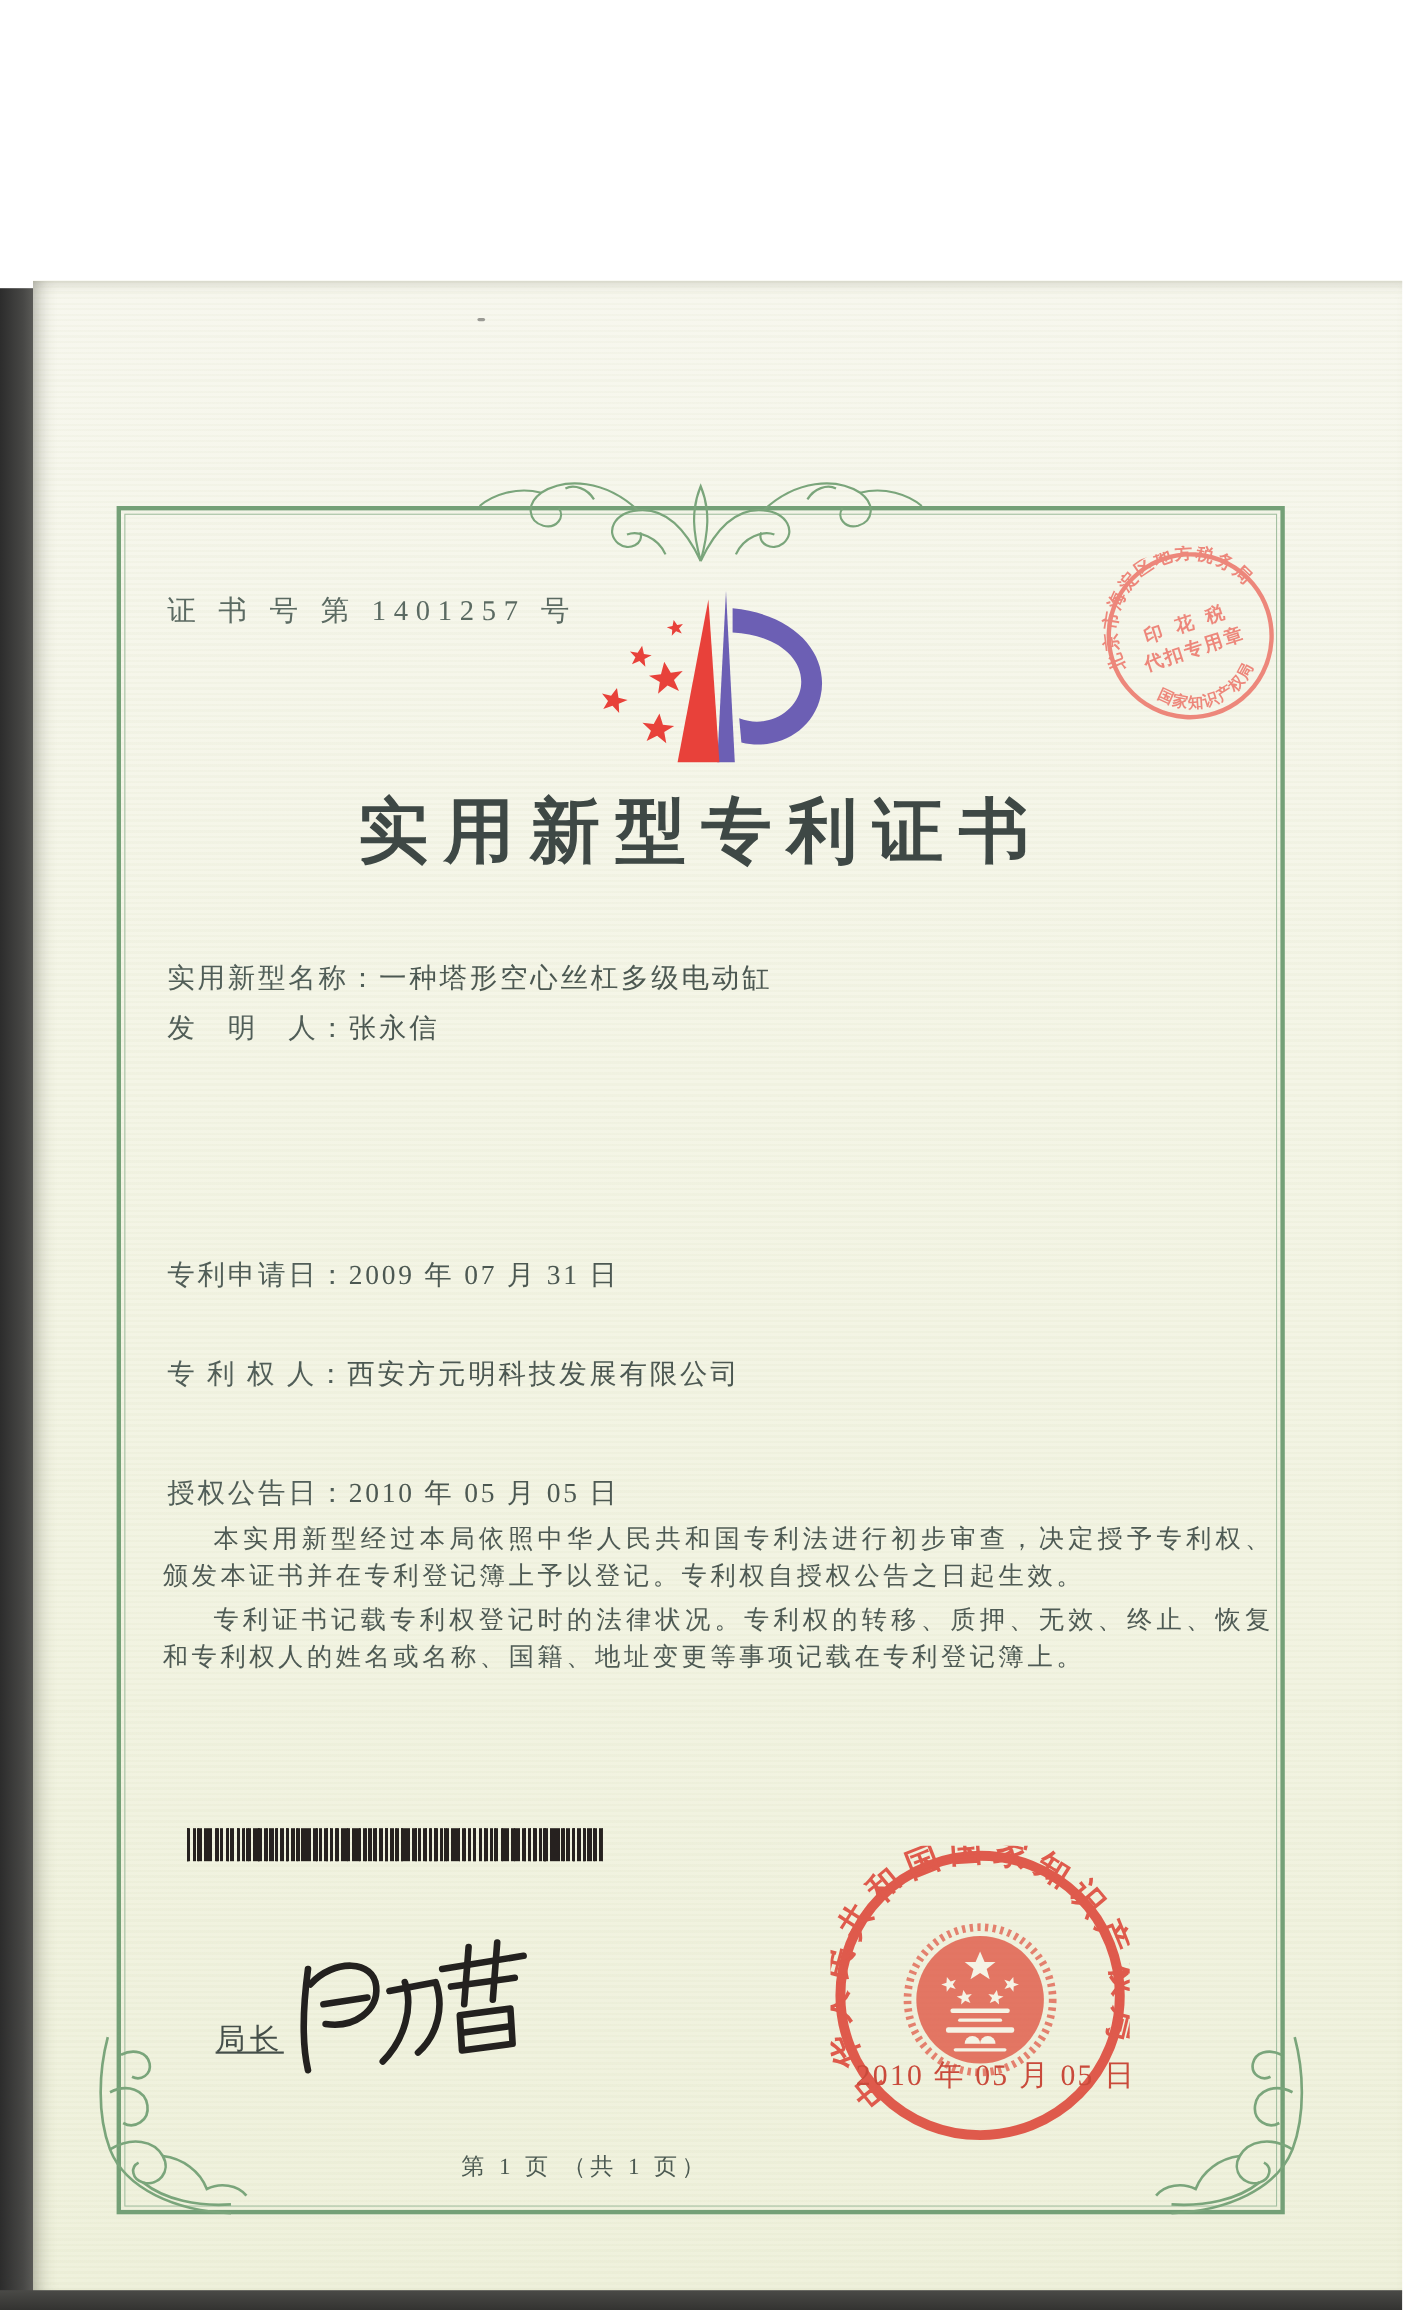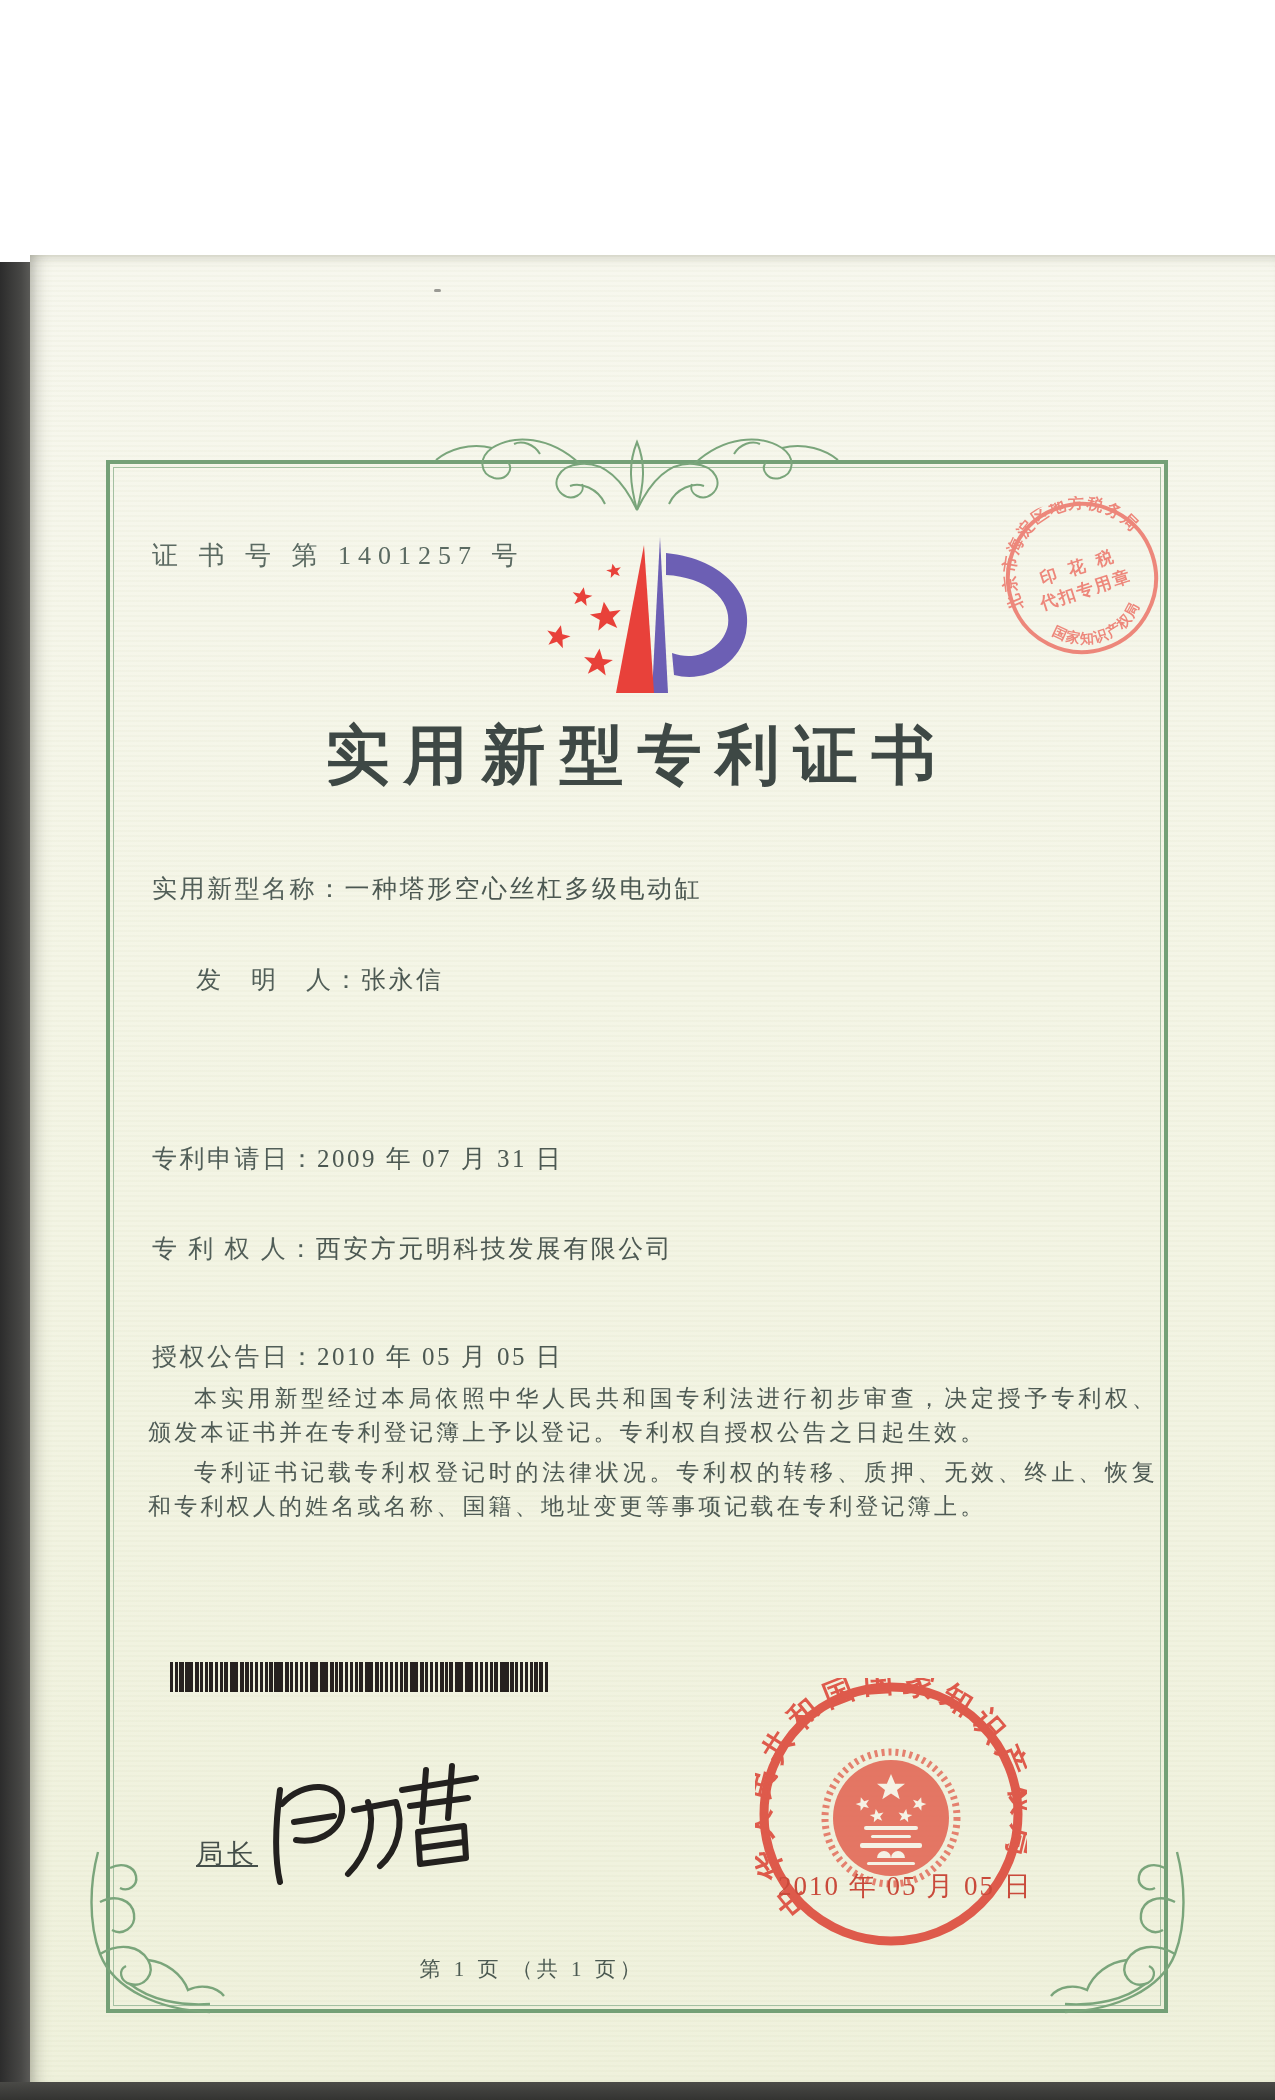--- a/index.html
+++ b/index.html
@@ -155,21 +155,21 @@
       <use href="#st" transform="translate(18,112) scale(1.2) rotate(14)"></use>
       <use href="#st" transform="translate(58,138) scale(1.45) rotate(6)"></use>
     </g>
   </svg>
 
   <div class="title">实用新型专利证书</div>
 
   <div class="field" style="top:872px;">
     <span class="lab">实用新型名称：</span><span class="val">一种塔形空心丝杠多级电动缸</span>
   </div>
-  <div class="field" style="top:963px;margin-left:44px;">
+  <div class="field" style="top:918px;">
     <span class="lab">发　明　人：</span><span class="val">张永信</span>
   </div>
   <div class="field" style="top:1142px;">
     <span class="lab">专利申请日：</span><span class="val">2009 年 07 月 31 日</span>
   </div>
   <div class="field" style="top:1232px;">
     <span class="lab">专 利 权 人：</span><span class="val">西安方元明科技发展有限公司</span>
   </div>
   <div class="field" style="top:1322px;margin-top:18px;">
     <span class="lab">授权公告日：</span><span class="val">2010 年 05 月 05 日</span>

